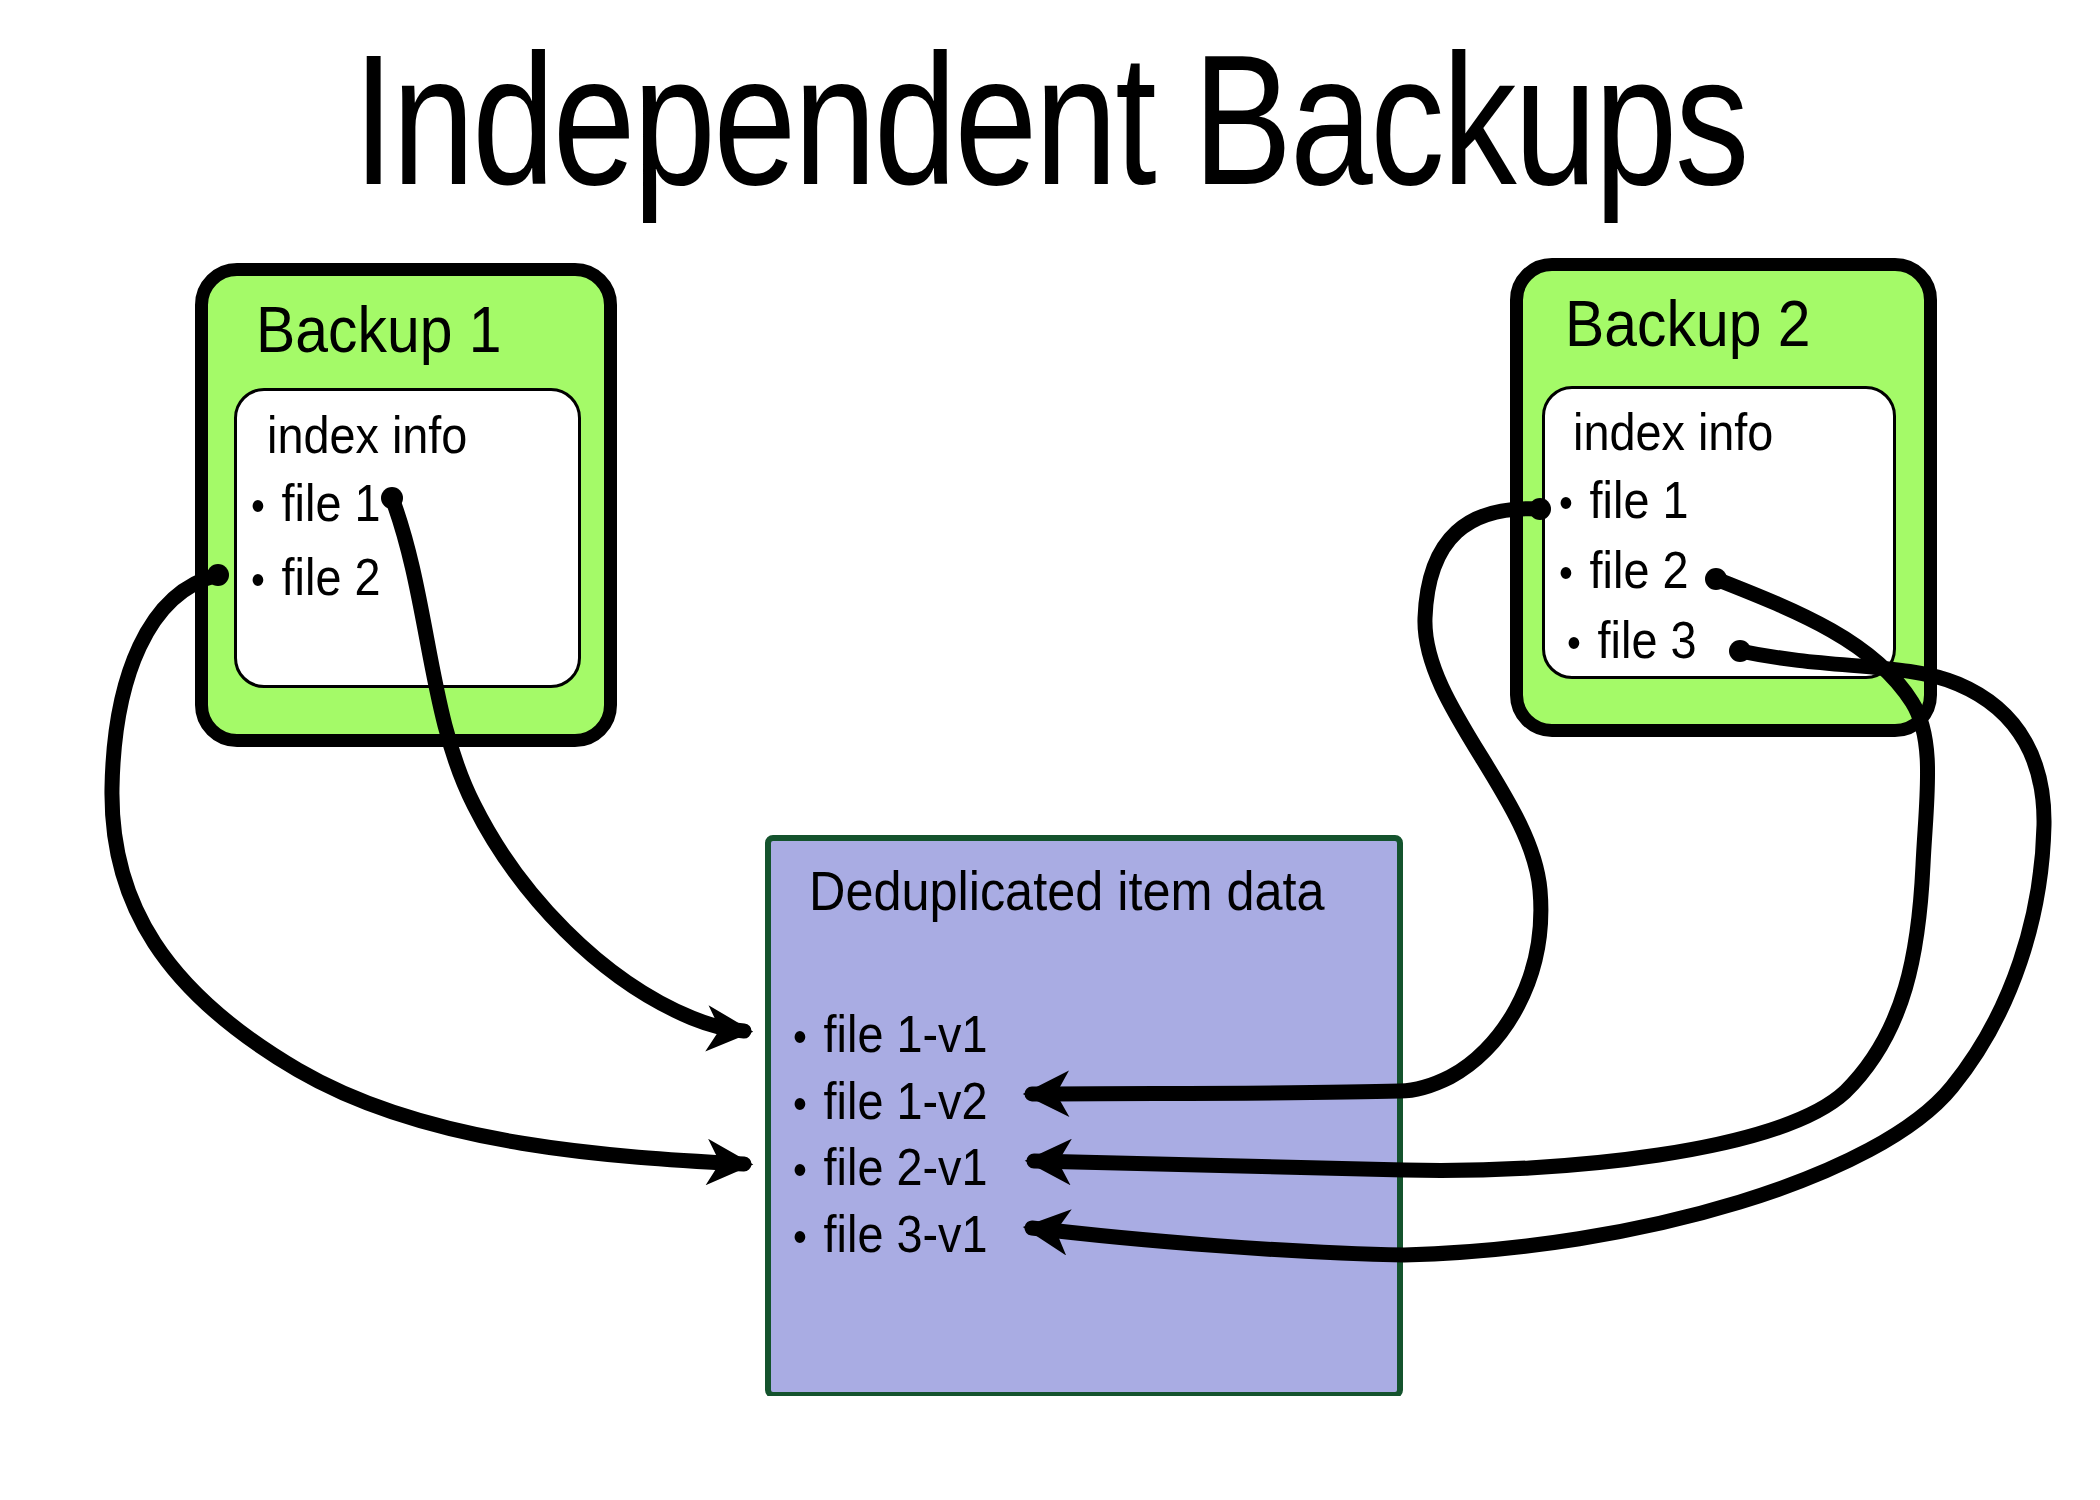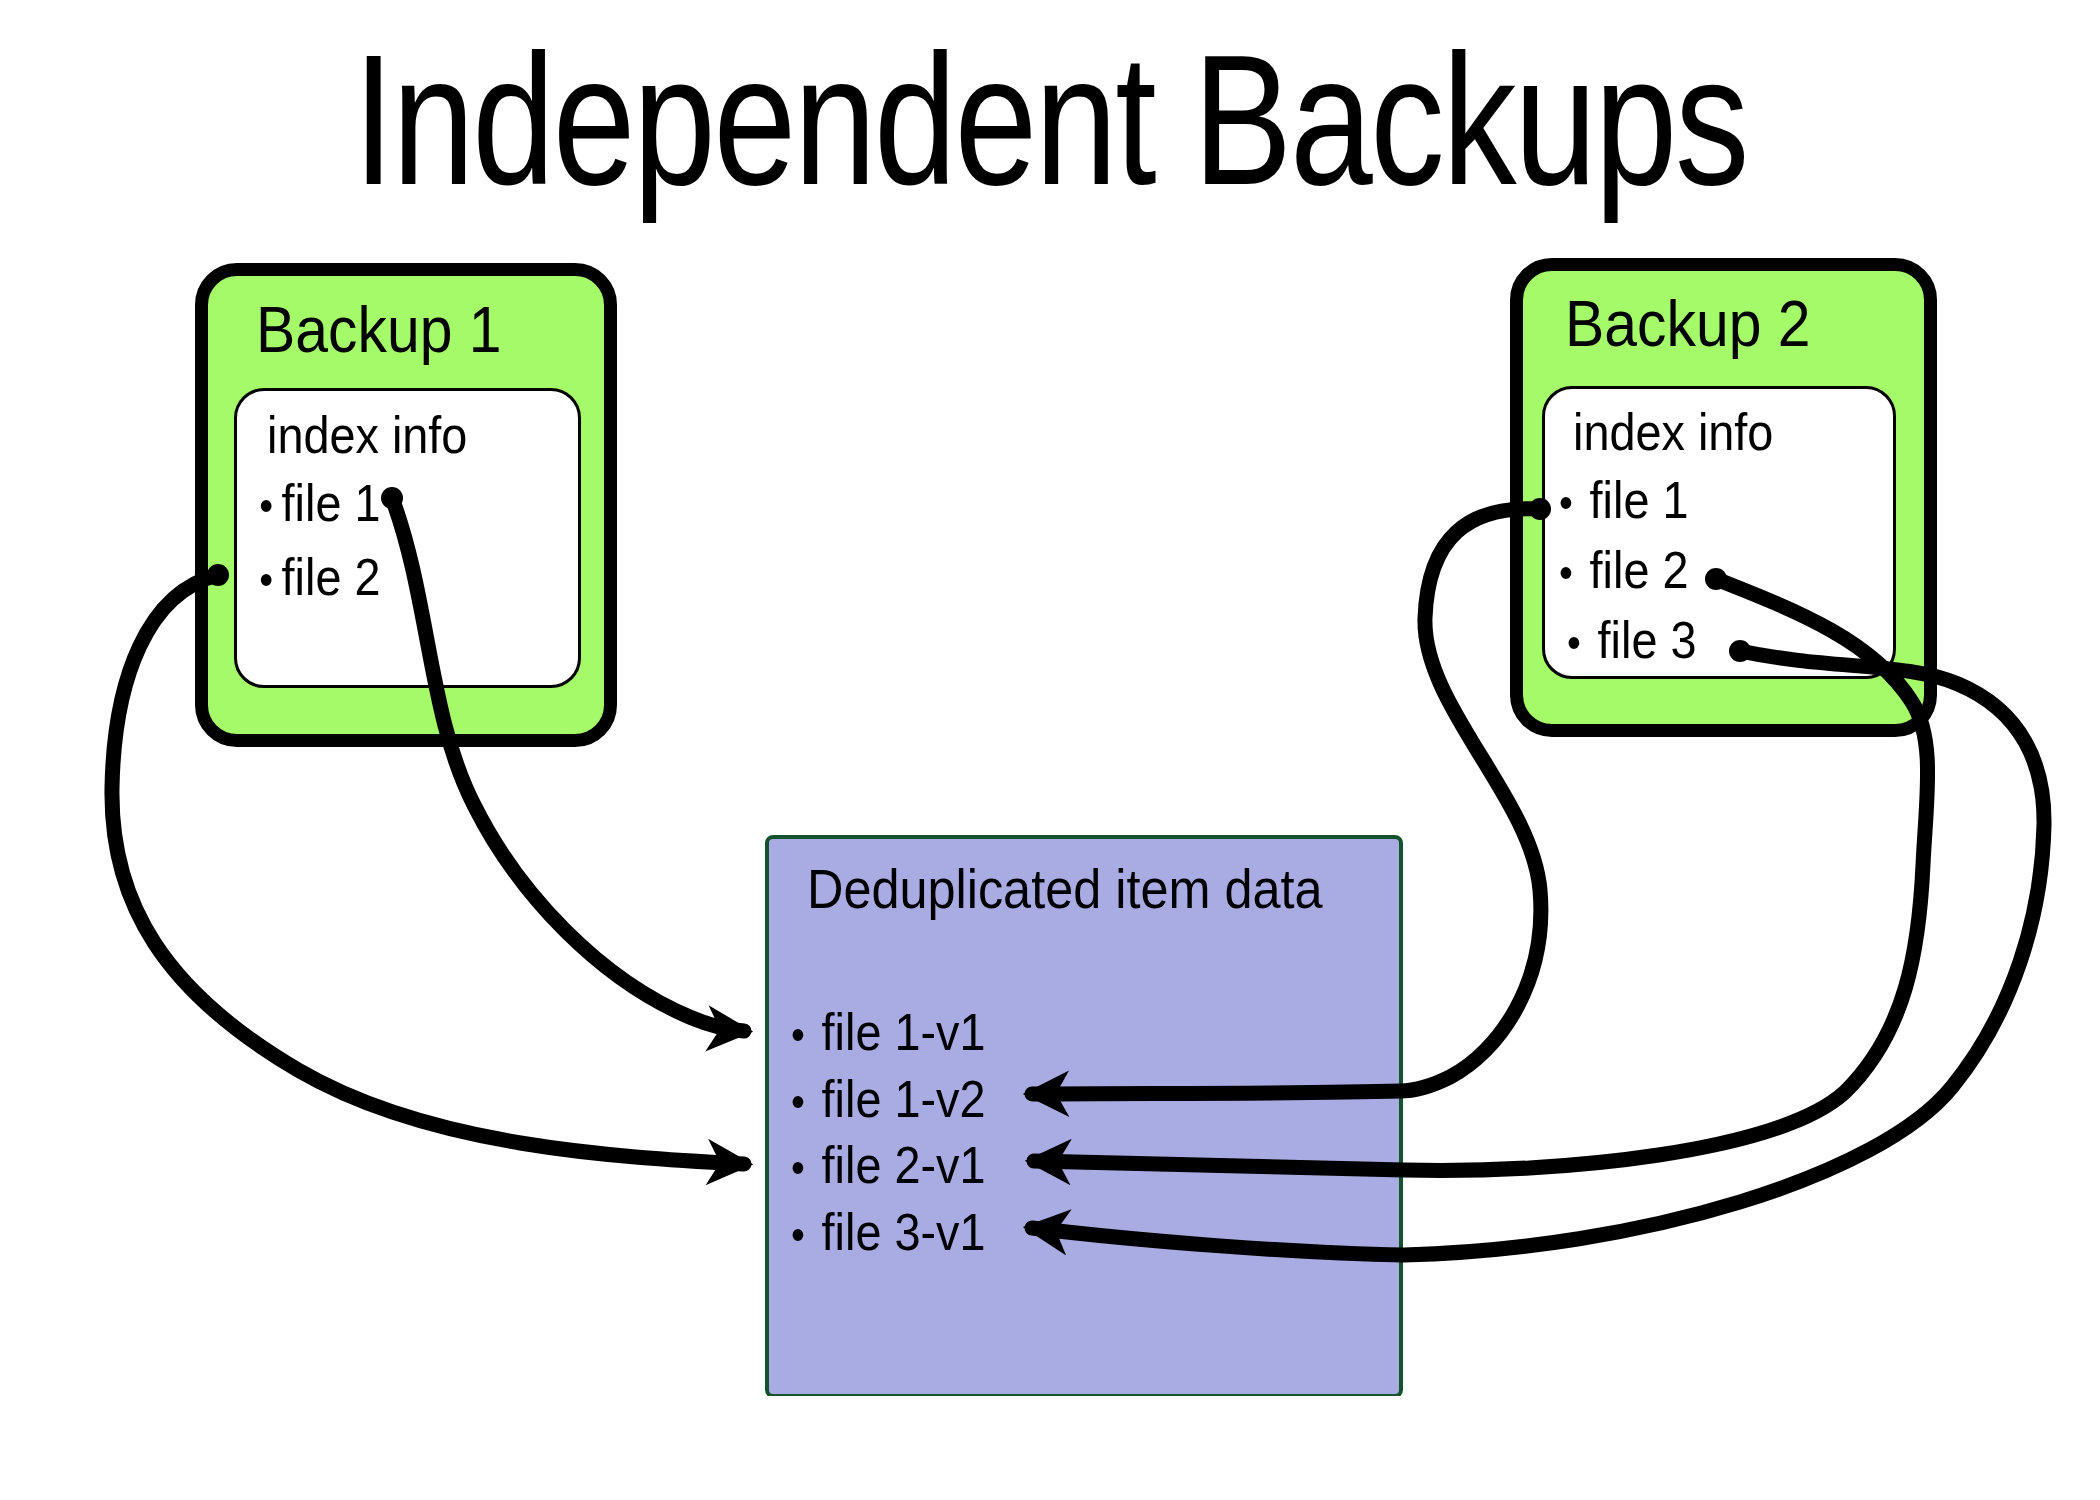--- a/index.html
+++ b/index.html
@@ -49,21 +49,21 @@
     position:absolute;
     font-size:52px;line-height:60px;
     transform:scaleX(0.90);transform-origin:0 50%;
     white-space:nowrap;
   }
   .row .bullet{display:inline-block;width:34px;font-size:44px;}
   .row .bullet::before{content:"\2022";}
   .dedup-box{
     position:absolute;
     background:var(--purple);
-    border:4px solid #14532d;
+    border:6px solid #14532d;
     border-radius:8px;
     box-sizing:border-box;
     padding-left:8px;
   }
   .dedup-box .box-label{
     position:absolute;
     font-size:56px;line-height:64px;
     transform:scaleX(0.90);transform-origin:0 50%;
     white-space:nowrap;
   }
@@ -78,21 +78,21 @@
   }
   .start-dot{fill:#000;}
 </style>
 </head>
 <body>
 
 <div class="canvas" style="--green:#A4FA68;--purple:#A9ACE3;">
 
   <div class="main-title">Independent Backups</div>
 
-  <div class="backup-box" style="left:195px;top:263px;width:422px;height:484px;text-align:center;">
+  <div class="backup-box" style="left:195px;top:263px;width:422px;height:484px;">
     <div class="box-label" style="left:48px;top:16px;">Backup 1</div>
     <div class="index-box" style="left:26px;top:112px;width:347px;height:300px;">
       <div class="row" style="left:30px;top:14px;">
         <span>index info</span>
       </div>
       <div class="row" style="left:14px;top:82px;">
         <span class="bullet"></span><span>file 1</span>
       </div>
       <div class="row" style="left:14px;top:156px;">
         <span class="bullet"></span><span>file 2</span>

